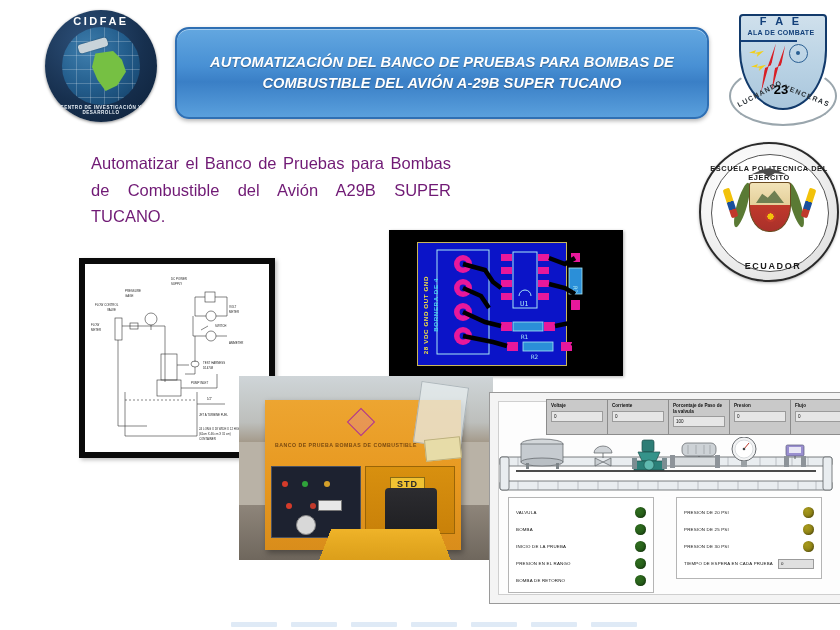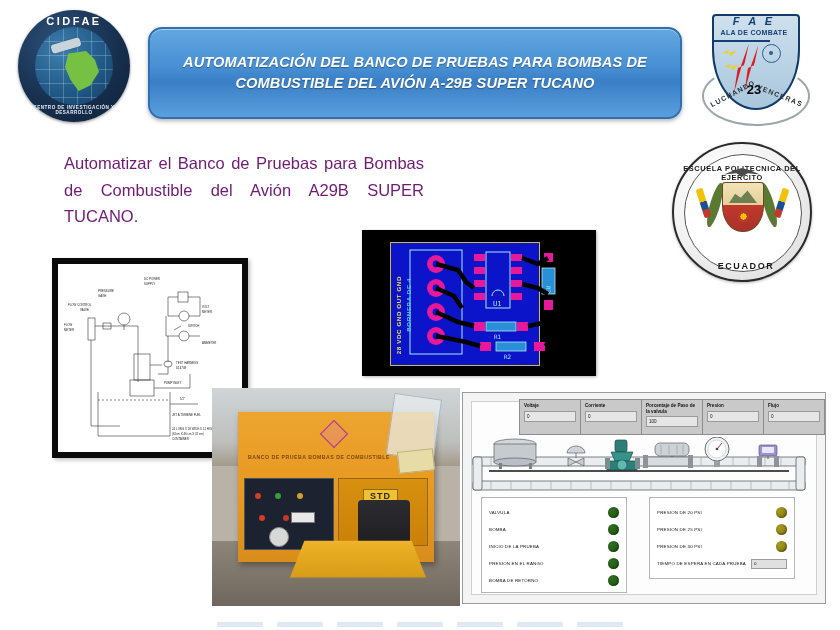--- a/index.html
+++ b/index.html
@@ -1,20 +1,20 @@
 <!DOCTYPE html>
 <html><head>
 <meta charset="utf-8">
 <style>
   html,body{margin:0;padding:0;}
   body{
     width:840px;height:630px;background:#ffffff;overflow:hidden;position:relative;
     font-family:"Liberation Sans",sans-serif;color:#000;
   }
-  .slide{position:absolute;inset:0;}
+  .slide{position:absolute;inset:0;margin-left:27px;}
 
   
   .title-banner{
     position:absolute;left:148px;top:27px;width:530px;height:88px;
     border-radius:14px;
     background:linear-gradient(180deg,#63a7e0 0%,#4890d4 42%,#3a7fc6 60%,#5aa0dd 100%);
     border:2px solid #2f6fb3;
     box-shadow:0 2px 4px rgba(0,0,0,.30), inset 0 1px 0 rgba(255,255,255,.45);
     display:flex;align-items:center;justify-content:center;
   }
@@ -58,21 +58,21 @@
 
   
   .fae{position:absolute;left:700px;top:8px;width:108px;height:120px;}
   .fae .shield{
     position:absolute;left:12px;top:6px;width:84px;height:92px;
     background:linear-gradient(180deg,#cfe0ec 0%,#b9d2e4 55%,#a9c6dc 100%);
     border:2.5px solid #123a6b;
     border-radius:4px 4px 44px 44px/4px 4px 60px 60px;
   }
   .fae .fae-t{position:absolute;left:0;top:7px;width:100%;text-align:center;
-    font-size:11px;font-weight:bold;color:#13407a;letter-spacing:3px;font-style:italic;}
+    font-size:11px;font-weight:bold;color:#13407a;letter-spacing:3px;}
   .fae .fae-s{position:absolute;left:0;top:21px;width:100%;text-align:center;
     font-size:7px;font-weight:bold;color:#13407a;letter-spacing:.3px;}
   .fae .hr{position:absolute;left:14px;top:32px;width:56px;height:1.5px;background:#13407a;}
   .fae .bolt{position:absolute;background:#d81f26;transform:rotate(20deg);}
   .fae .bolt.b1{left:38px;top:34px;width:5px;height:52px;
      clip-path:polygon(40% 0,100% 42%,58% 46%,100% 100%,0 52%,44% 48%);}
   .fae .bolt.b2{left:48px;top:36px;width:5px;height:48px;
      clip-path:polygon(40% 0,100% 42%,58% 46%,100% 100%,0 52%,44% 48%);}
   .fae .zig{position:absolute;width:15px;height:7px;background:#f2cf1a;
      clip-path:polygon(0 40%,46% 0,38% 44%,100% 10%,52% 100%,58% 52%);}
@@ -160,22 +160,23 @@
   .pcb-svg{position:absolute;left:0;top:0;width:234px;height:146px;}
   .pcb-vtxt{
     position:absolute;font-size:6.2px;font-weight:bold;letter-spacing:.6px;
     writing-mode:vertical-rl;transform:rotate(180deg);white-space:nowrap;
   }
   .pcb-vtxt.a{left:33px;top:46px;color:#f5e642;}
   .pcb-vtxt.b{left:43px;top:48px;color:#4bd5f0;}
 
   
   .photo{
-    position:absolute;left:212px;top:388px;width:248px;height:218px;overflow:hidden;
+    position:absolute;left:212px;top:376px;width:248px;height:184px;overflow:hidden;
     background:#b9b2a6;
+    padding-left:6px;
   }
   .photo .wall{position:absolute;left:0;top:0;width:100%;height:36%;
     background:linear-gradient(180deg,#cfd5d8 0%,#bdbfbc 70%,#a49a8b 100%);}
   .photo .floor{position:absolute;left:0;bottom:0;width:100%;height:30%;
     background:linear-gradient(180deg,#8e857a 0%,#6f675d 100%);}
   .photo .bench{
     position:absolute;left:26px;top:24px;width:196px;height:150px;
     background:linear-gradient(180deg,#eda531 0%,#e7981f 55%,#d98d1b 100%);
     box-shadow:2px 3px 6px rgba(0,0,0,.35);
   }

